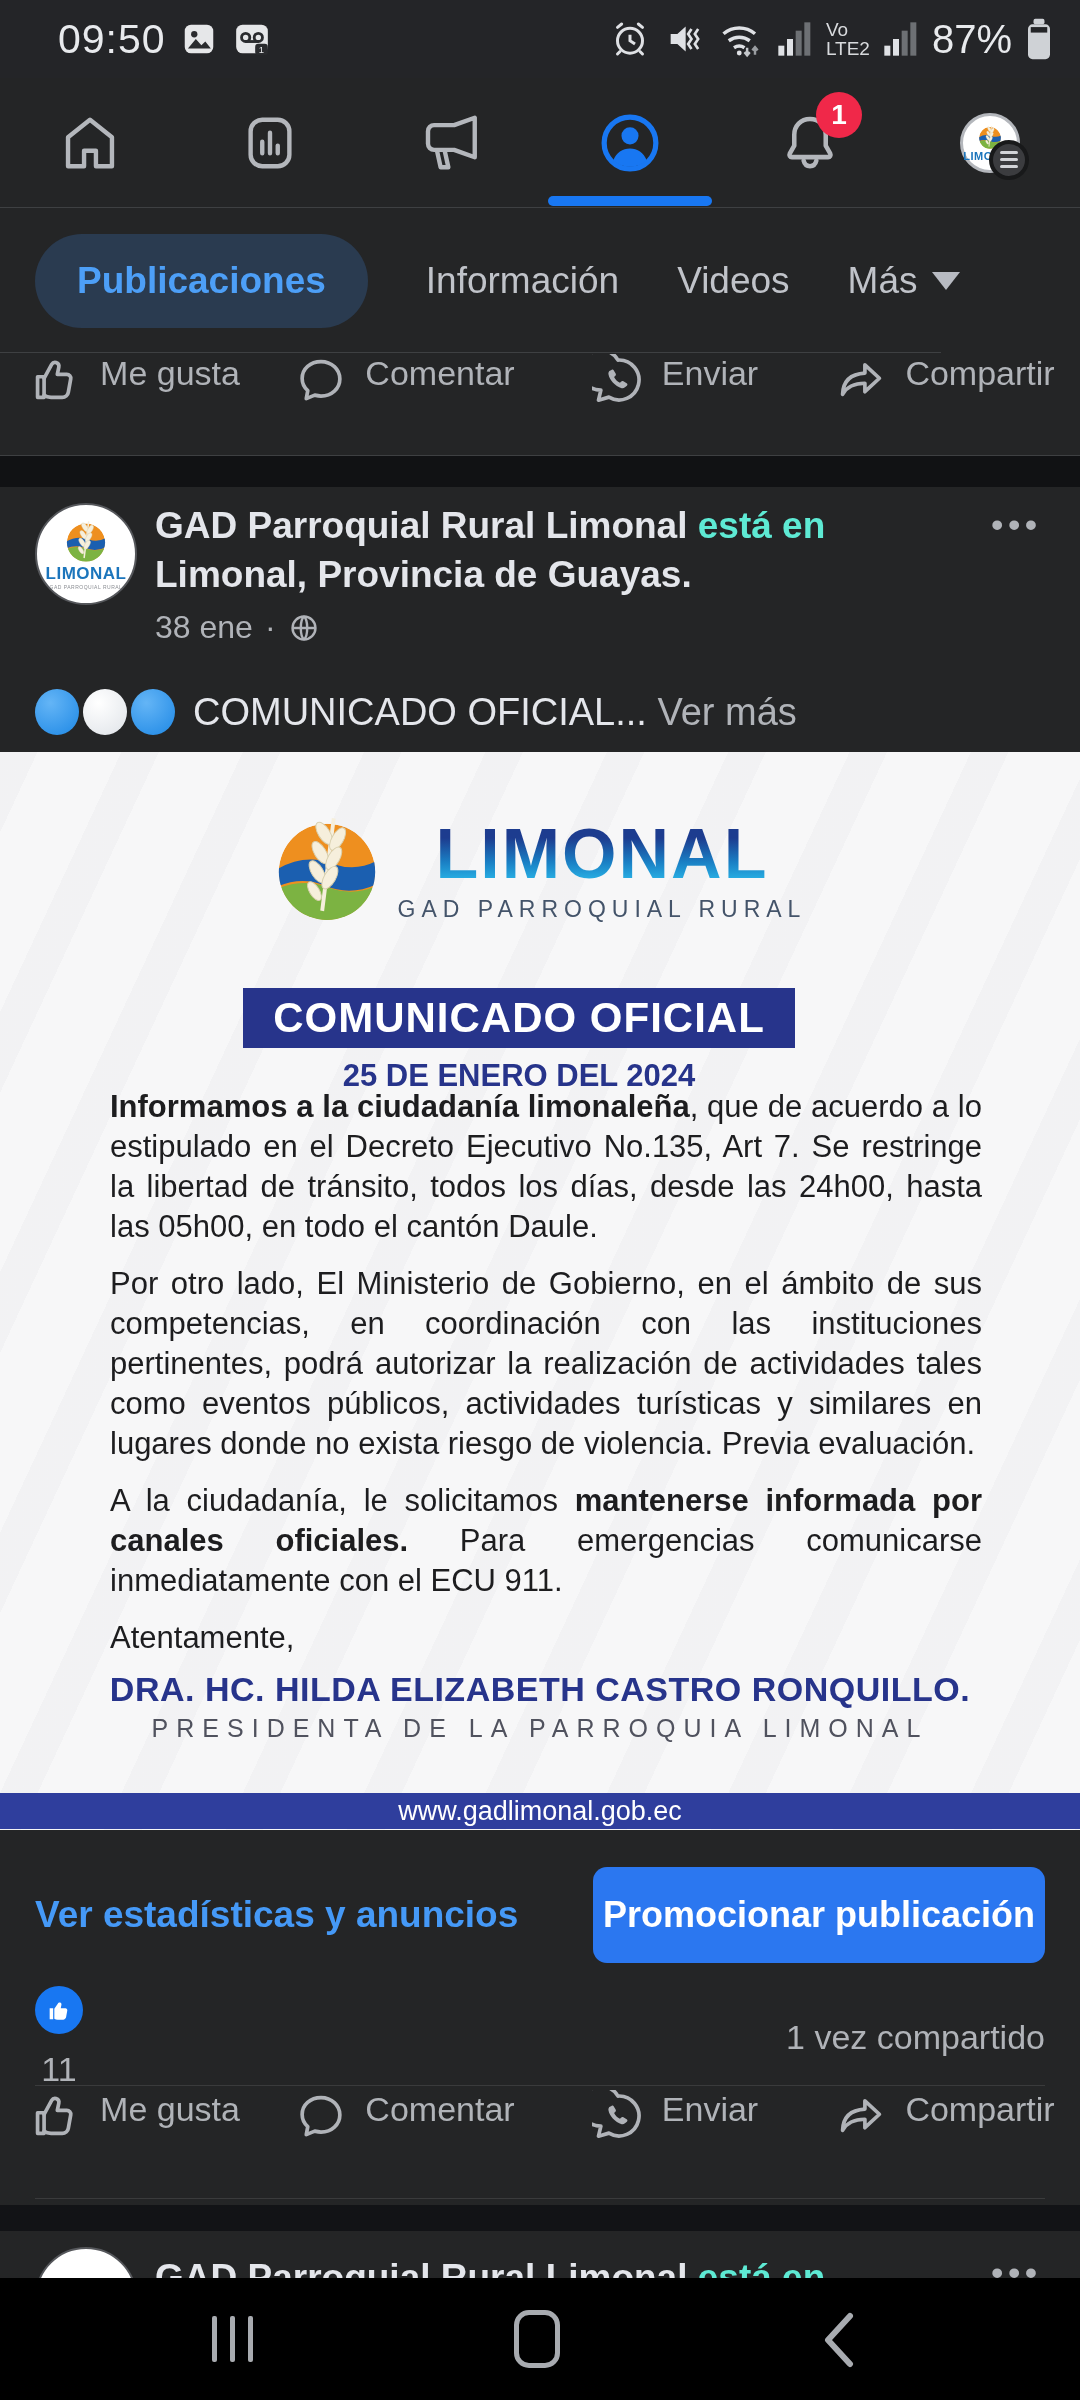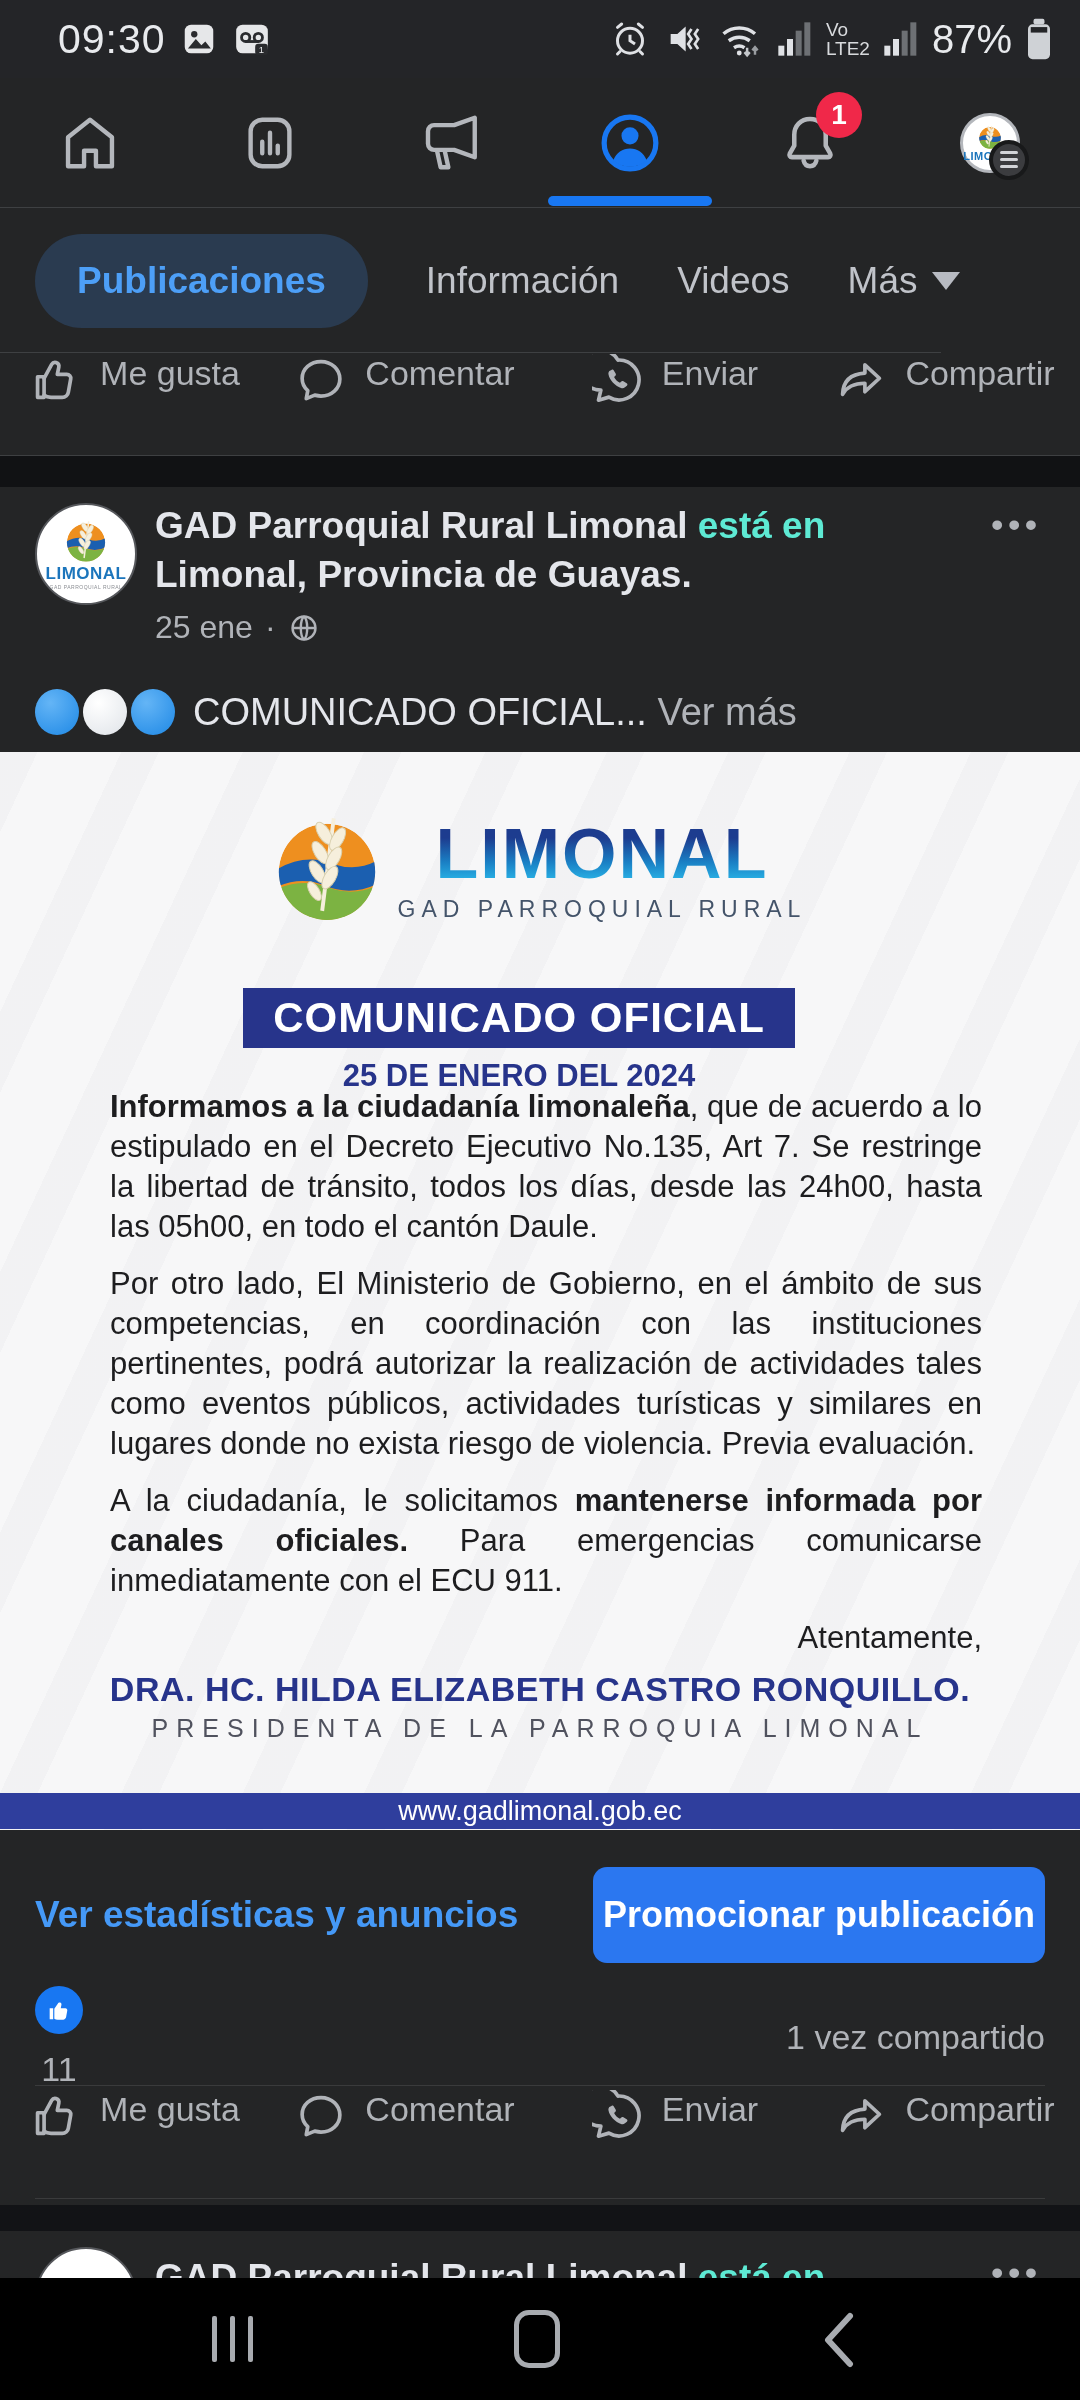--- a/index.html
+++ b/index.html
@@ -67,21 +67,21 @@
   .doc{left:0;top:752px;width:1080px;height:1078px;background:#f7f7f8;color:#1c1c1e;overflow:hidden;
        background-image:repeating-linear-gradient(115deg,rgba(120,120,140,0.04) 0 34px,rgba(255,255,255,0) 34px 110px);}
   .doc-logo{left:0;top:58px;width:1080px;display:flex;align-items:center;justify-content:center;gap:18px;}
   .doc-logo-text{display:flex;flex-direction:column;align-items:center;}
   .doc-logo-word{font-size:70px;font-weight:bold;letter-spacing:2px;background:linear-gradient(180deg,#1d3c8f 30%,#1a7fc4 60%,#2ab6e8 85%);-webkit-background-clip:text;background-clip:text;color:transparent;}
   .doc-logo-sub{font-size:23px;letter-spacing:6px;color:#44546a;margin-top:2px;}
   .doc-banner{left:243px;top:236px;width:552px;height:60px;background:var(--doc-navy);color:#fff;display:flex;align-items:center;justify-content:center;font-size:42px;font-weight:bold;letter-spacing:1px;}
   .doc-date{left:243px;top:306px;width:552px;text-align:center;font-size:31px;font-weight:bold;color:var(--doc-navy);}
   .doc-body{left:110px;top:335px;width:872px;font-size:31px;line-height:40px;text-align:justify;color:#1d1d1f;}
   .doc-body p{margin-bottom:17px;}
-  .doc-closing{text-align:right;margin-top:12px;}
+  .doc-closing{text-align:left;margin-top:12px;}
   .doc-sign-name{left:0;top:918px;width:1080px;text-align:center;font-size:34px;font-weight:bold;color:var(--doc-navy);letter-spacing:.5px;}
   .doc-sign-role{left:0;top:962px;width:1080px;text-align:center;font-size:25px;letter-spacing:8px;color:#50525e;}
   .doc-bar{left:0;top:1041px;width:1080px;height:36px;background:var(--doc-bar-blue);color:#fff;display:flex;align-items:center;justify-content:center;font-size:27px;}
 
   
   .promote-row{left:0;top:1830px;width:1080px;height:170px;display:flex;align-items:center;justify-content:space-between;padding:0 35px;}
   .insights-link{color:var(--link-blue);font-size:37px;font-weight:bold;}
   .promote-btn{background:var(--button-blue);color:#fff;font-size:36px;font-weight:bold;border:none;border-radius:14px;width:452px;height:96px;display:flex;align-items:center;justify-content:center;font-family:"Liberation Sans",sans-serif;}
 
   
@@ -127,21 +127,21 @@
         <ellipse cx="42" cy="84" rx="5" ry="11" transform="rotate(-32 42 84)"></ellipse>
       </g>
     </g>
   </defs>
 </svg>
 
 <div id="screen">
 
   <div class="abs status-bar">
     <div class="sb-left">
-      <span class="sb-time">09:30</span>
+      <span class="sb-time">09:50</span>
       <svg width="38" height="38" viewBox="0 0 24 24">
           <rect x="3" y="3" width="18" height="18" rx="4" fill="#e6e7e9"></rect>
           <circle cx="9" cy="9" r="2" fill="#2a2b2e"></circle>
           <path d="M5 18 l5-6 3.5 4 2.5-2.5 3.5 4.5z" fill="#2a2b2e"></path>
         </svg>
       <svg width="40" height="38" viewBox="0 0 24 24">
           <rect x="2" y="3" width="20" height="18" rx="4" fill="#e6e7e9"></rect>
           <circle cx="8" cy="11" r="2.6" fill="none" stroke="#2a2b2e" stroke-width="1.8"></circle>
           <circle cx="16" cy="11" r="2.6" fill="none" stroke="#2a2b2e" stroke-width="1.8"></circle>
           <path d="M8 13.6 h8" stroke="#2a2b2e" stroke-width="1.8"></path>
@@ -286,21 +286,21 @@
   <div class="abs post-header">
     <div class="abs avatar">
       <svg width="42" height="46" viewBox="0 0 110 120">
           <use href="#emblem"></use>
         </svg>
       <div class="mini-logo-word">LIMONAL</div>
       <div class="mini-logo-sub">GAD PARROQUIAL RURAL</div>
     </div>
     <div class="abs post-title"><b>GAD Parroquial Rural Limonal</b><span class="plain"> está en </span><b>Limonal, Provincia de Guayas</b><span>.</span></div>
     <div class="abs post-meta">
-      <span>25 ene</span>
+      <span>38 ene</span>
       <span>·</span>
       <svg width="32" height="32" viewBox="0 0 24 24" fill="none" stroke="#b0b3b8" stroke-width="1.8">
           <circle cx="12" cy="12" r="8.6"></circle>
           <path d="M3.4 12 h17.2 M12 3.4 c3.2 2.6 3.2 14.6 0 17.2 M12 3.4 c-3.2 2.6-3.2 14.6 0 17.2"></path>
         </svg>
     </div>
     <div class="abs dots">•••</div>
   </div>
 
   <div class="abs caption-row">

